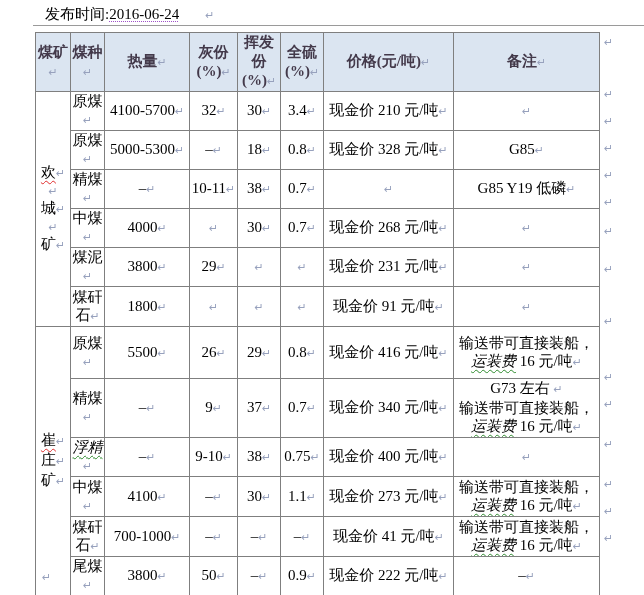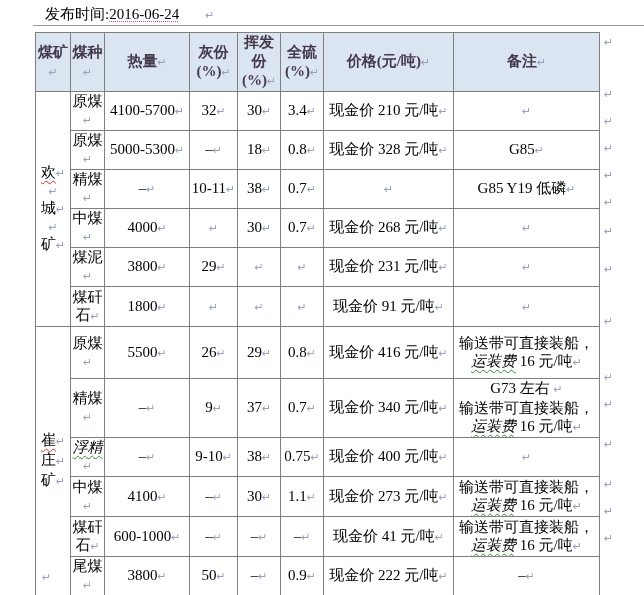--- a/index.html
+++ b/index.html
@@ -228,21 +228,21 @@
       <td><span>中煤</span><span class="pw">↵</span></td>
       <td><span>4100</span><span class="pw">↵</span></td>
       <td><span>–</span><span class="pw">↵</span></td>
       <td><span>30</span><span class="pw">↵</span></td>
       <td><span>1.1</span><span class="pw">↵</span></td>
       <td><span>现金价 273 元/吨</span><span class="pw">↵</span></td>
       <td><span>输送带可直接装船，</span><span class="wavy-green">运装费</span><span> 16 元/吨</span><span class="pw">↵</span></td>
     </tr>
     <tr class="h40">
       <td><span>煤矸石</span><span class="pw">↵</span></td>
-      <td><span>600-1000</span><span class="pw">↵</span></td>
+      <td><span>700-1000</span><span class="pw">↵</span></td>
       <td><span>–</span><span class="pw">↵</span></td>
       <td><span>–</span><span class="pw">↵</span></td>
       <td><span>–</span><span class="pw">↵</span></td>
       <td><span>现金价 41 元/吨</span><span class="pw">↵</span></td>
       <td><span>输送带可直接装船，</span><span class="wavy-green">运装费</span><span> 16 元/吨</span><span class="pw">↵</span></td>
     </tr>
     <tr class="h27">
       <td><span>尾煤</span><span class="pw">↵</span></td>
       <td><span>3800</span><span class="pw">↵</span></td>
       <td><span>50</span><span class="pw">↵</span></td>

